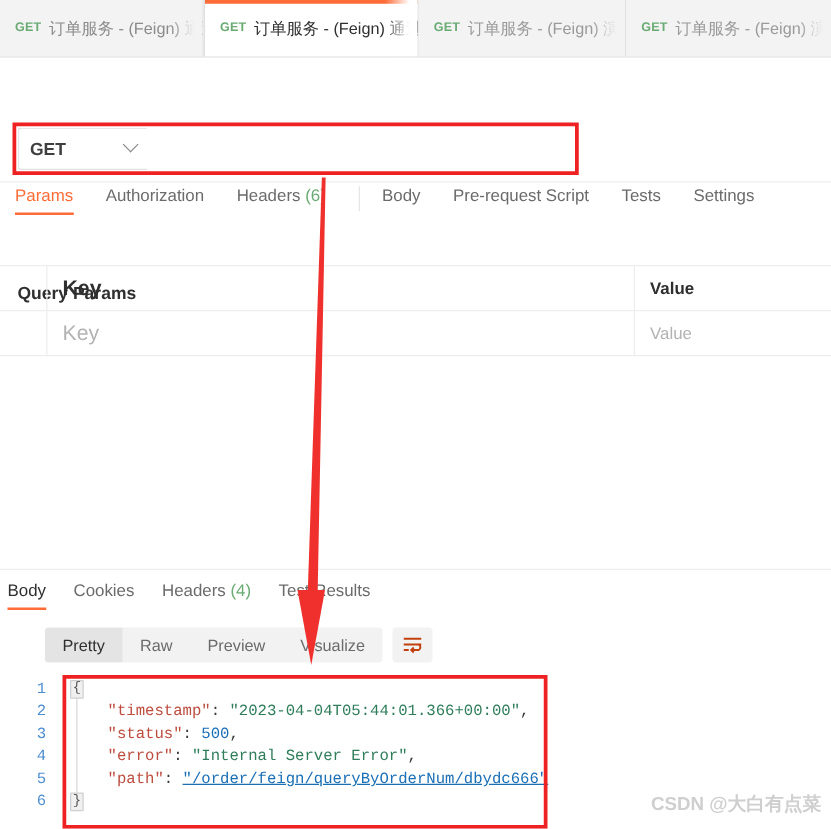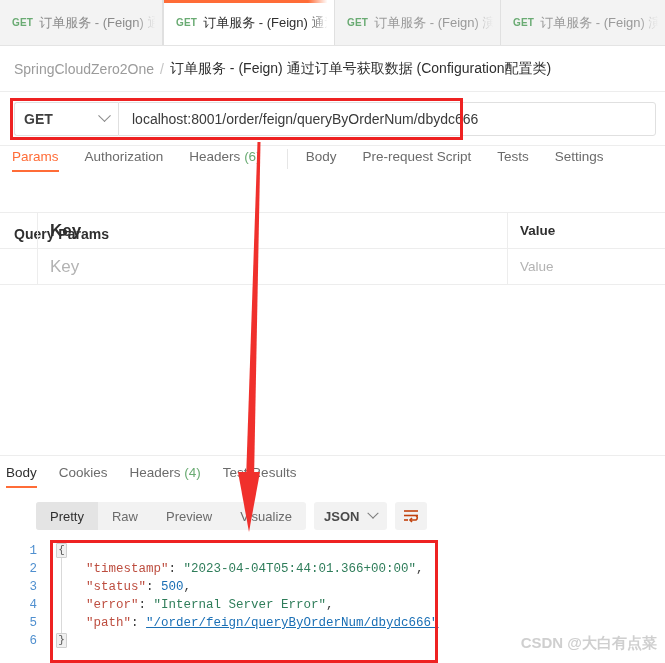--- a/index.html
+++ b/index.html
@@ -236,32 +236,26 @@
       <span class="tlabel">订单服务 - (Feign) 演示</span>
       <span class="tab-fade-mask"></span>
     </div>
     <div class="tab tfade" style="width:164px;border-right:none">
       <span class="verb">GET</span>
       <span class="tlabel">订单服务 - (Feign) 演示</span>
       <span class="tab-fade-mask"></span>
     </div>
   </div>
 
-  <div class="breadcrumb">
-    <span class="bc-root">SpringCloudZero2One</span>
-    <span class="bc-sep">/</span>
-    <span class="bc-name">订单服务 - (Feign) 通过订单号获取数据 (Configuration配置类)</span>
-  </div>
 
   <div class="urlbar">
     <div class="method-box">
       <span class="mtext">GET</span>
       <span class="chev"></span>
     </div>
-    <div class="url-input" placeholder="Enter request URL">localhost:8001/order/feign/queryByOrderNum/dbydc666</div>
   </div>
 
   <div class="reqtabs">
     <div class="rtab active">
       <span>Params</span>
     </div>
     <div class="rtab">
       <span>Authorization</span>
     </div>
     <div class="rtab">
@@ -315,24 +309,20 @@
       <span>Test Results</span>
     </div>
   </div>
 
   <div class="fmtbar">
     <div class="segmented">
       <div class="seg active">Pretty</div>
       <div class="seg">Raw</div>
       <div class="seg">Preview</div>
       <div class="seg">Visualize</div>
-    </div>
-    <div class="jsonsel">
-      <span>JSON</span>
-      <span class="chev2"></span>
     </div>
     <div class="wrapbtn">
       <svg width="16" height="14" viewBox="0 0 16 14">
         <line x1="1" y1="2" x2="15" y2="2" stroke="#c2410c" stroke-width="1.6"></line>
         <line x1="1" y1="6.5" x2="15" y2="6.5" stroke="#c2410c" stroke-width="1.6"></line>
         <line x1="1" y1="11" x2="5" y2="11" stroke="#c2410c" stroke-width="1.6"></line>
         <path d="M13 6.5 a2.6 2.6 0 0 1 0 4.5 L7.5 11" fill="none" stroke="#c2410c" stroke-width="1.6"></path>
         <path d="M9 9 L7 11 L9 13" fill="none" stroke="#c2410c" stroke-width="1.6"></path>
       </svg>
     </div>

